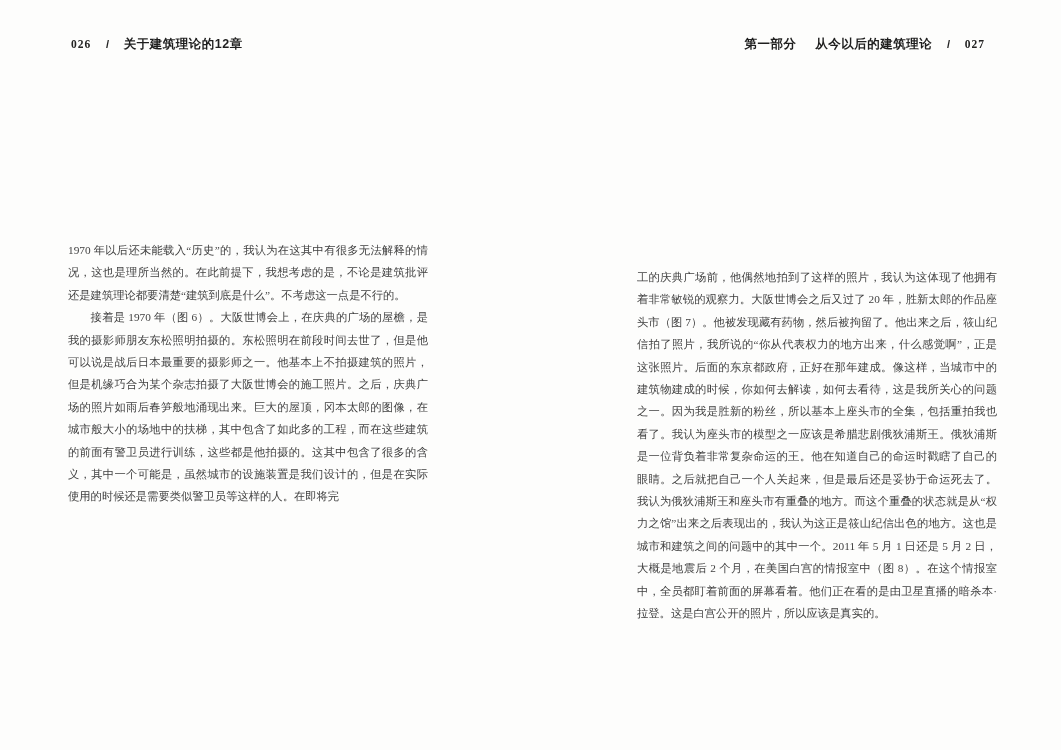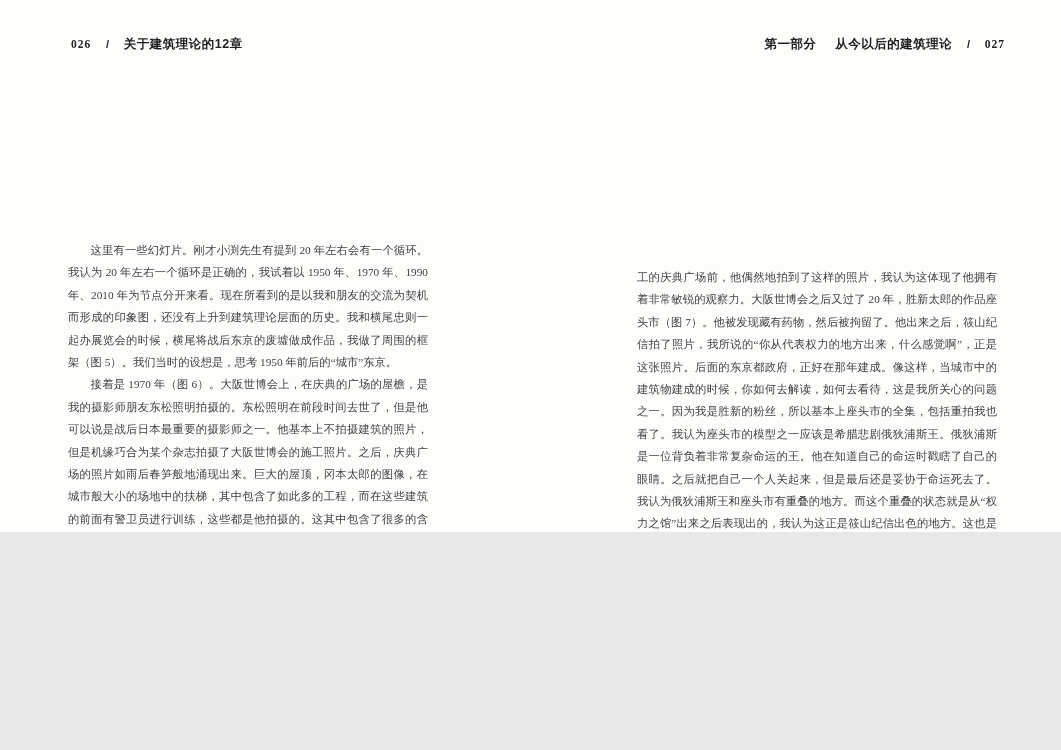--- a/index.html
+++ b/index.html
@@ -3,35 +3,35 @@
 <meta charset="utf-8">
 <style>
   html, body {
     margin: 0;
     padding: 0;
     background: #e8e8e8;
   }
   .spread {
     position: relative;
     width: 1061px;
-    height: 532px;
+    height: 750px;
     background: #fdfdfc;
     overflow: hidden;
     font-family: "Liberation Serif", "DejaVu Serif", serif;
     color: #3f3f3f;
   }
   .running-header {
     position: absolute;
     top: 36px;
     font-size: 11px;
     color: #232323;
     white-space: nowrap;
   }
   .running-header.left { left: 71px; }
-  .running-header.right { right: 56px; text-align: right; }
+  .running-header.right { right: 76px; text-align: right; }
   .pagenum {
     font-family: "Liberation Serif", "DejaVu Serif", serif;
     font-weight: 700;
     font-size: 11.5px;
     letter-spacing: 1px;
   }
   .hsep {
     font-family: "Liberation Sans", "DejaVu Sans", sans-serif;
     font-weight: 700;
     font-size: 11px;
@@ -66,21 +66,21 @@
 
 <div class="spread">
 
   <div>
     <div class="running-header left">
       <span class="pagenum">026</span>
       <span class="hsep">/</span>
       <span class="htitle">关于建筑理论的12章</span>
     </div>
     <div class="body-col left">
-      <p class="para indent">这里有一些幻灯片。刚才小渕先生有提到 20 年左右会有一个循环。我认为 20 年左右一个循环是正确的，我试着以 1950 年、1970 年、1990 年、2010 年为节点分开来看。现在所看到的是以我和朋友的交流为契机而形成的印象图，还没有上升到建筑理论层面的历史。我和横尾忠则一起办展览会的时候，横尾将战后东京的废墟做成作品，我做了周围的框架（图 5）。我们当时的设想是，思考 1950 年前后的“城市”东京。</p>
+      <p class="para">1970 年以后还未能载入“历史”的，我认为在这其中有很多无法解释的情况，这也是理所当然的。在此前提下，我想考虑的是，不论是建筑批评还是建筑理论都要清楚“建筑到底是什么”。不考虑这一点是不行的。</p>
       <p class="para indent">接着是 1970 年（图 6）。大阪世博会上，在庆典的广场的屋檐，是我的摄影师朋友东松照明拍摄的。东松照明在前段时间去世了，但是他可以说是战后日本最重要的摄影师之一。他基本上不拍摄建筑的照片，但是机缘巧合为某个杂志拍摄了大阪世博会的施工照片。之后，庆典广场的照片如雨后春笋般地涌现出来。巨大的屋顶，冈本太郎的图像，在城市般大小的场地中的扶梯，其中包含了如此多的工程，而在这些建筑的前面有警卫员进行训练，这些都是他拍摄的。这其中包含了很多的含义，其中一个可能是，虽然城市的设施装置是我们设计的，但是在实际使用的时候还是需要类似警卫员等这样的人。在即将完</p>
     </div>
   </div>
 
   <div>
     <div class="running-header right">
       <span class="hsection">第一部分</span>
       <span class="htitle">从今以后的建筑理论</span>
       <span class="hsep">/</span>
       <span class="pagenum">027</span>

